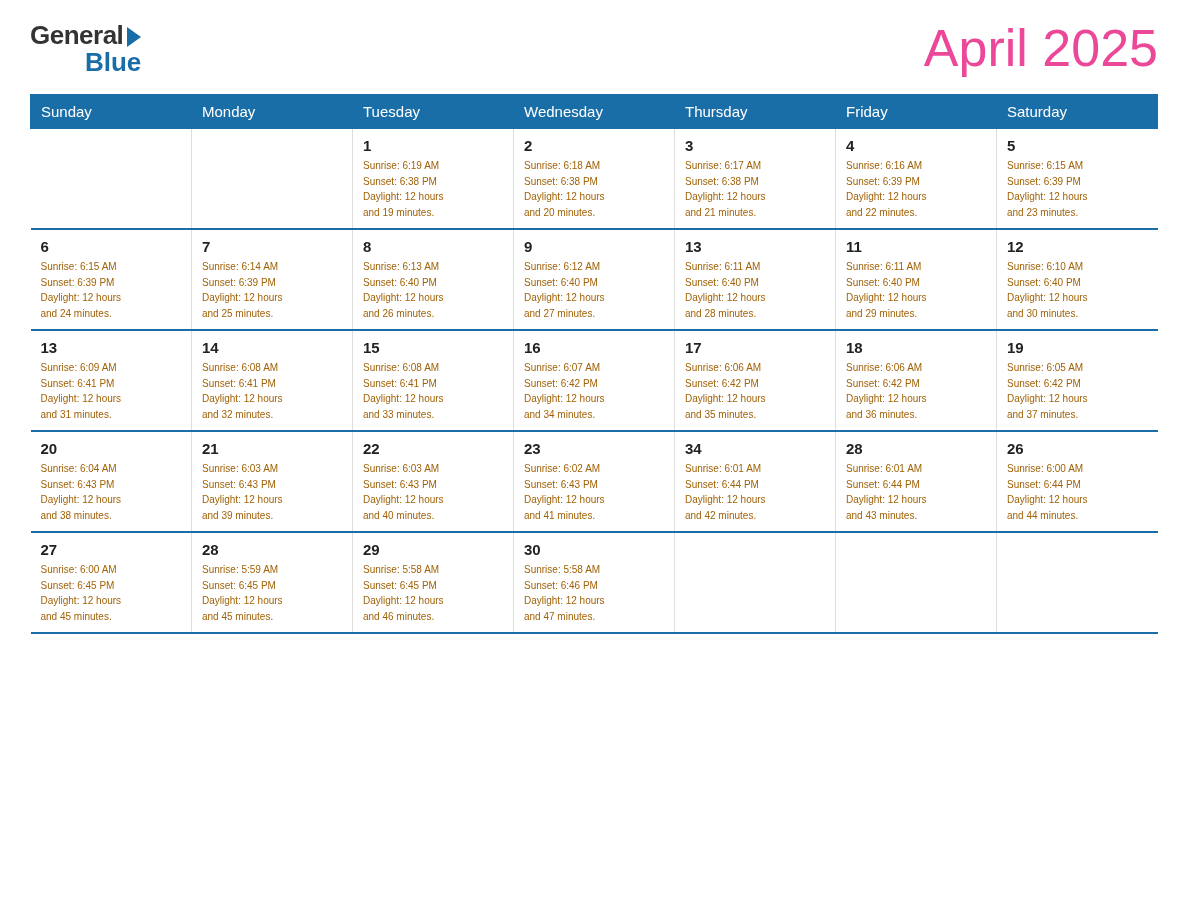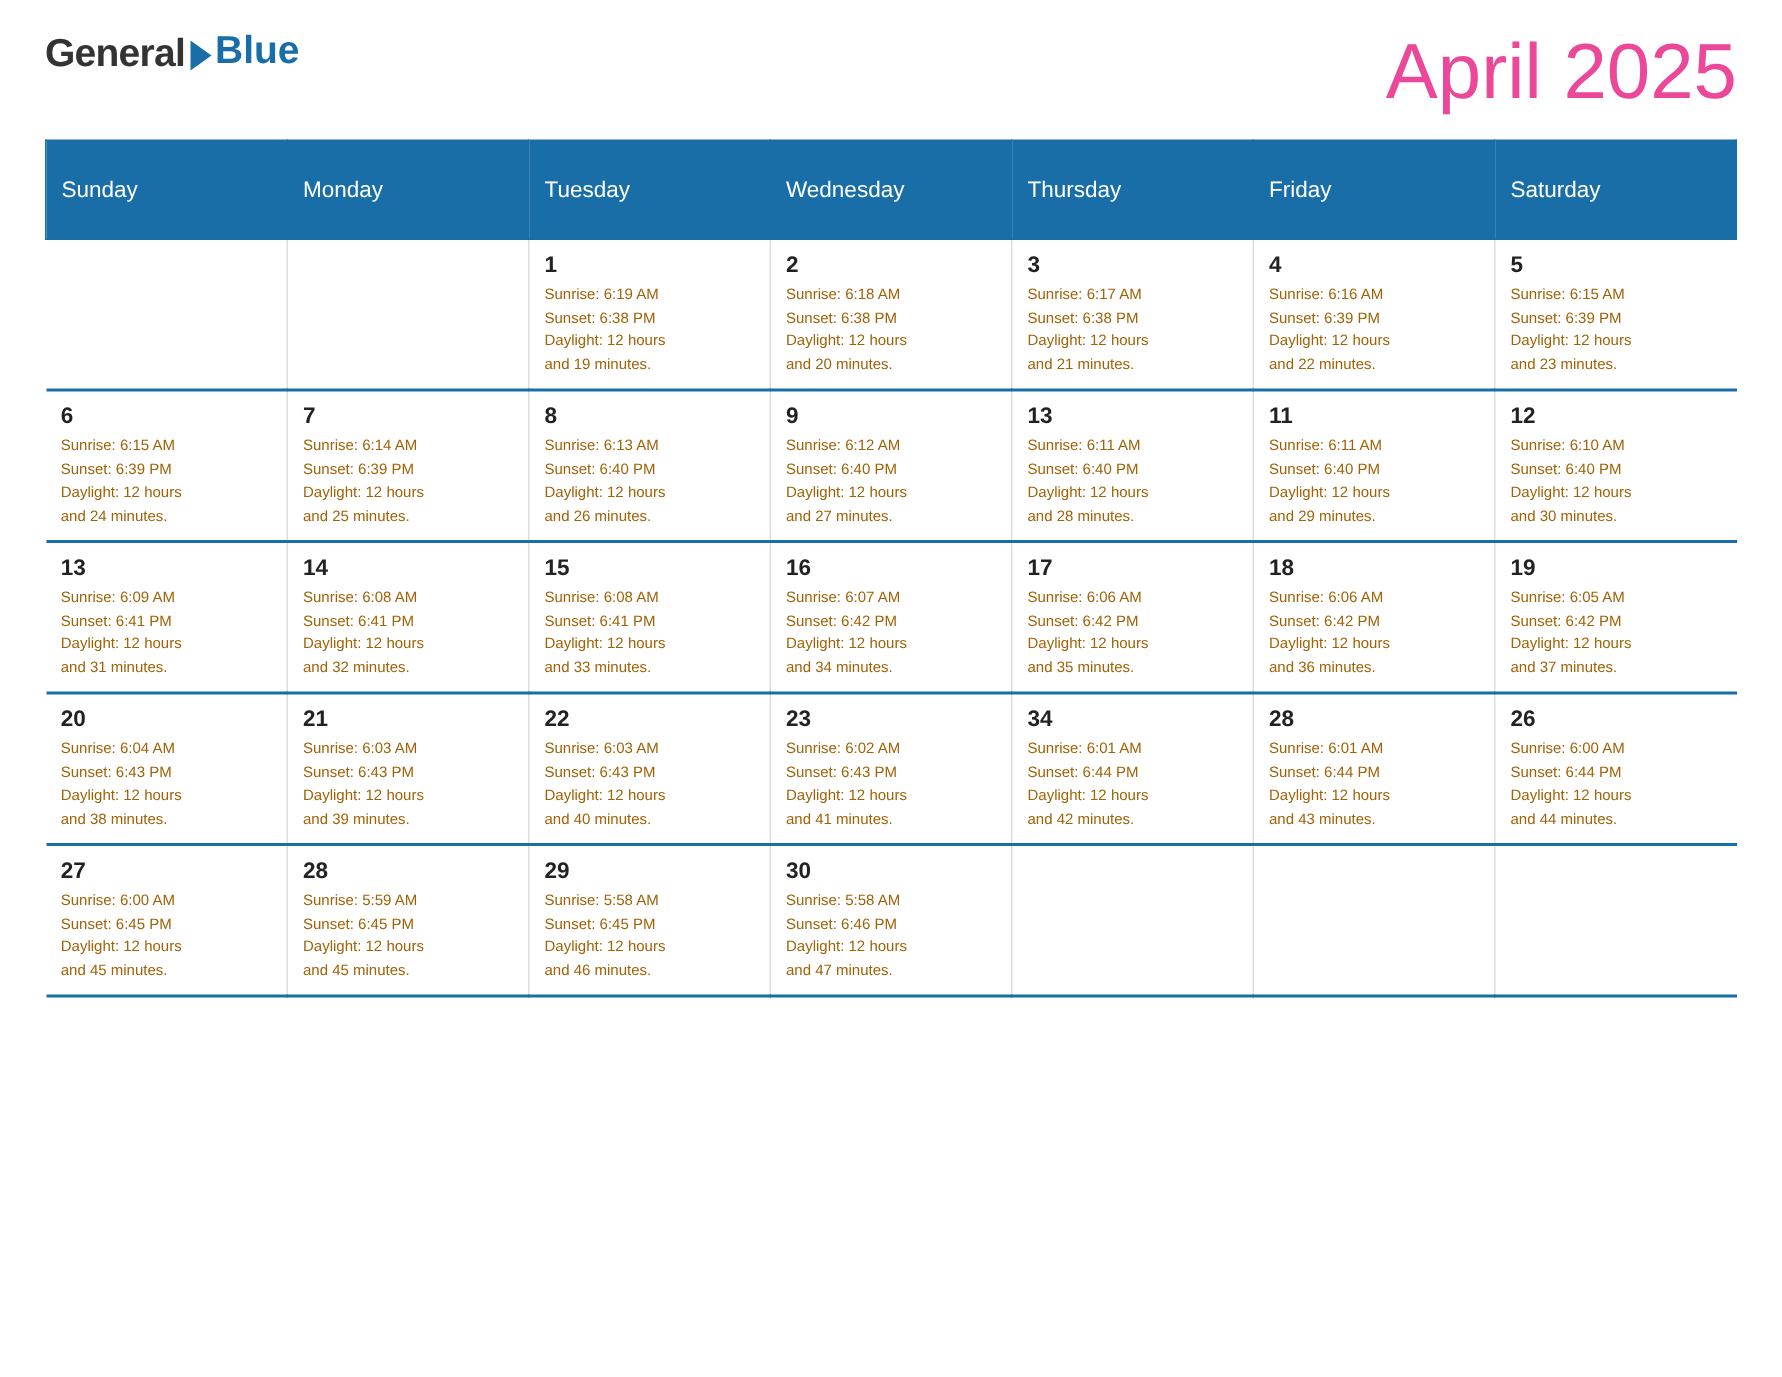--- a/index.html
+++ b/index.html
@@ -11,22 +11,22 @@
       padding: 20px 30px;
     }
     .header {
       display: flex;
       justify-content: space-between;
       align-items: flex-start;
       margin-bottom: 16px;
     }
     .logo {
       display: flex;
-      flex-direction: row;
-      align-items: center;
+      flex-direction: column;
+      align-items: flex-end;
     }
     .logo-top {
       display: flex;
       align-items: center;
     }
     .logo-general {
       font-size: 26px;
       font-weight: bold;
       color: #333;
       letter-spacing: -0.5px;
@@ -65,21 +65,21 @@
       width: 100%;
       border-collapse: collapse;
     }
     thead tr {
       background-color: #1a6ea8;
     }
     thead th {
       color: #fff;
       font-size: 15px;
       font-weight: normal;
-      padding: 24px 10px;
+      padding: 8px 10px;
       text-align: left;
       border: 1px solid #1a6ea8;
     }
     tbody tr {
       border-bottom: 2px solid #1a6ea8;
     }
     tbody td {
       vertical-align: top;
       padding: 8px 10px;
       font-size: 13px;

